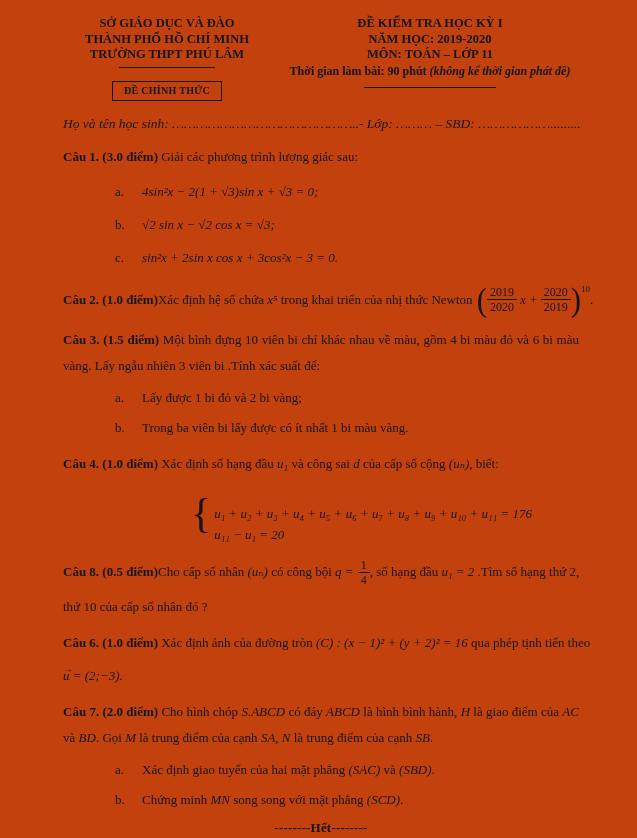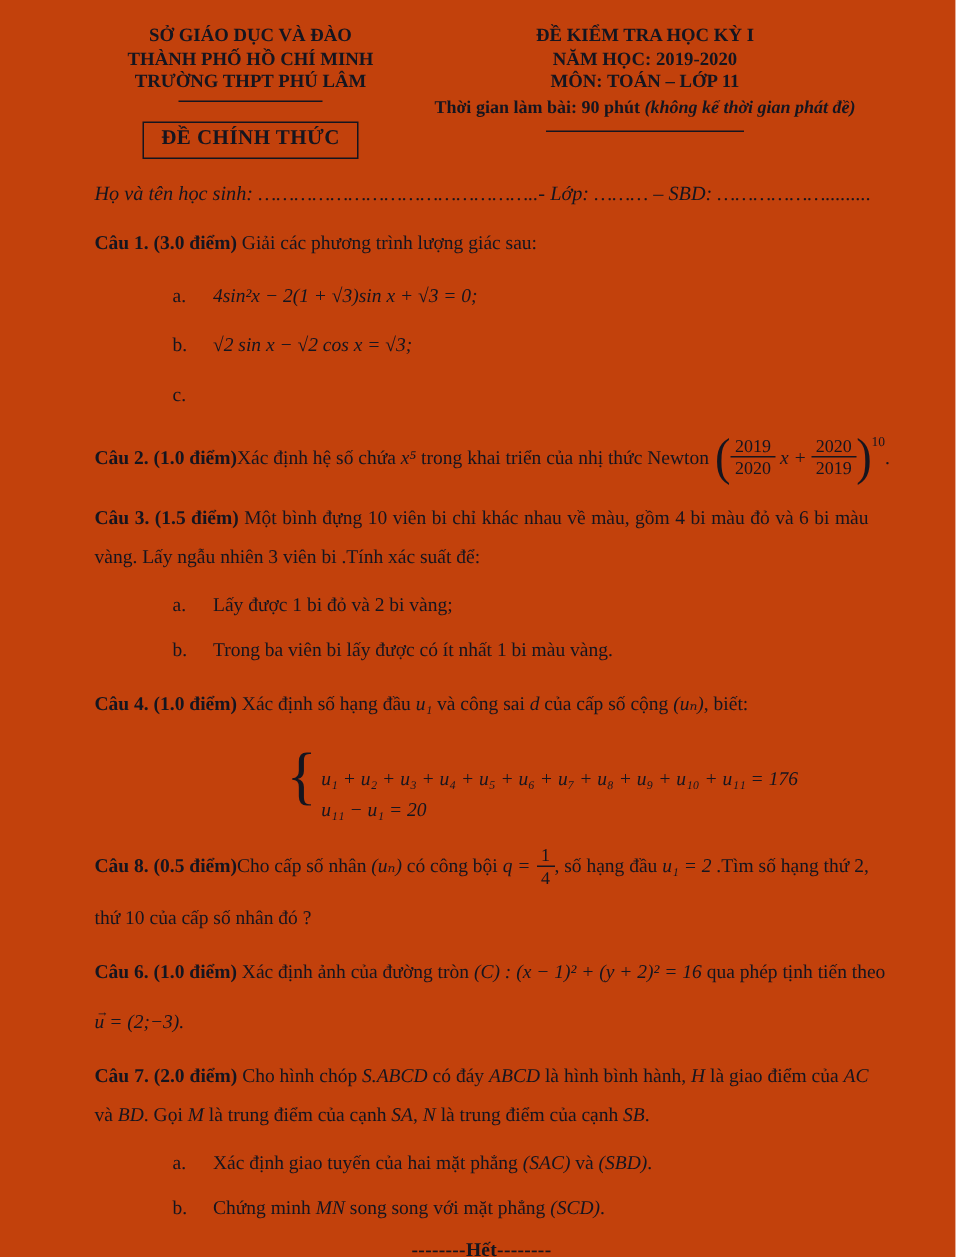--- a/index.html
+++ b/index.html
@@ -14,21 +14,21 @@
   .hdr { display:flex; align-items:flex-start; }
   .hdr-left { width:208px; text-align:center; }
   .hdr-right { flex:1; text-align:center; padding-left:10px; }
   .hdr-line { font-weight:bold; font-size:12.5px; line-height:15.5px; white-space:nowrap; }
   .rule-left { width:96px; border-bottom:1.7px solid #15151f; margin:4px auto 0; height:0; }
   .rule-right { width:132px; border-bottom:1.7px solid #15151f; margin:7px auto 0; height:0; }
   .time-line { font-weight:bold; font-size:12px; line-height:17px; white-space:nowrap; }
   .time-line .it { font-style:italic; }
   .badge {
     display:inline-block; border:1.7px solid #15151f; padding:3px 11px 4px;
-    font-weight:bold; font-size:14px; margin-top:13px; letter-spacing:0.3px;
+    font-weight:bold; font-size:10px; margin-top:13px; letter-spacing:0.3px;
   }
   
   .student { font-style:italic; font-size:13.5px; margin-top:15px; white-space:nowrap; }
   
   .q { margin-top:12px; }
   .q-label { font-weight:bold; }
   .para { text-align:justify; line-height:26px; }
   .oneline { white-space:nowrap; line-height:26px; }
   .flexline { display:flex; align-items:center; white-space:nowrap; }
   .items .item { display:flex; margin-top:11px; padding-left:52px; line-height:22px; }
@@ -86,20 +86,21 @@
       <div class="item">
         <span class="marker">a.</span>
         <span class="math">4sin²x − 2(1 + √3)sin x + √3 = 0;</span>
       </div>
       <div class="item">
         <span class="marker">b.</span>
         <span class="math">√2 sin x − √2 cos x = √3;</span>
       </div>
       <div class="item">
         <span class="marker">c.</span>
+        <span class="math">sin²x + 2sin x cos x + 3cos²x − 3 = 0.</span>
       </div>
     </div>
   </div>
 
   <div class="q flexline" style="margin-top:14px;">
     <span class="q-label">Câu 2. (1.0 điểm)</span>
       <span><span> Xác định hệ số chứa </span><span class="math">x⁵</span><span> trong khai triển của nhị thức Newton</span></span>
     <span class="binom">
       <span class="paren">(</span>
       <span class="frac">

